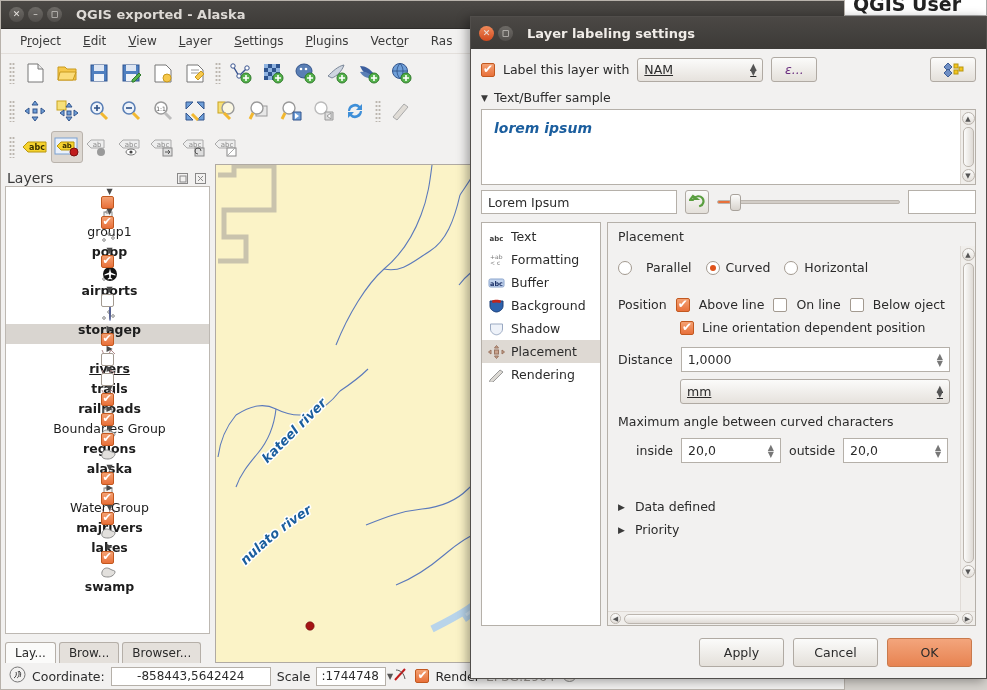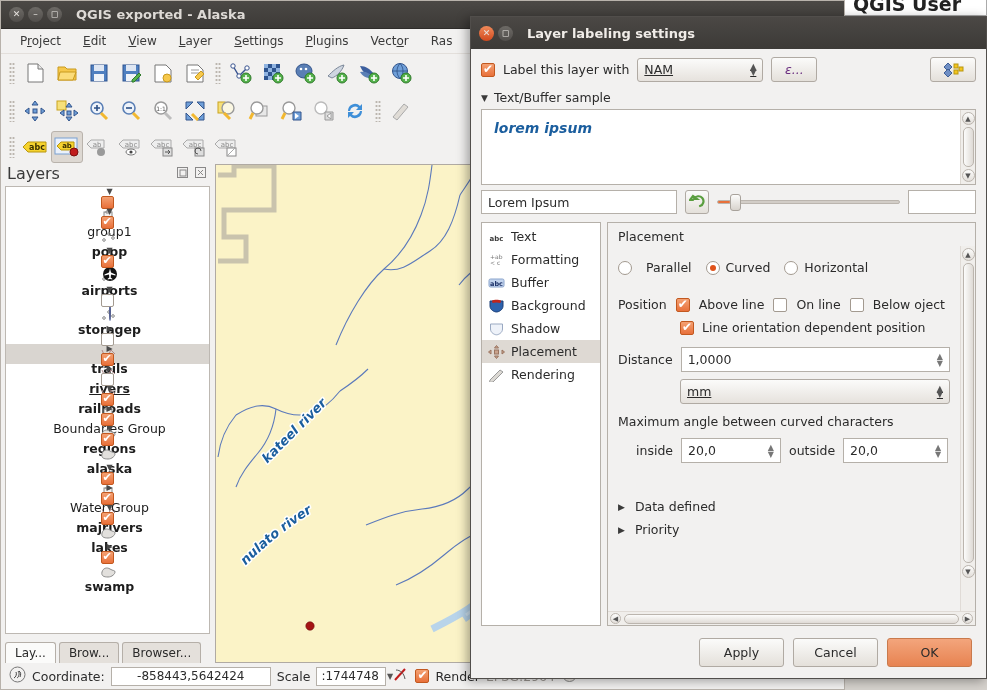--- a/index.html
+++ b/index.html
@@ -44,22 +44,22 @@
   .tbtn { width:32px; height:32px; display:flex; align-items:center;
           justify-content:center; border:1px solid transparent; border-radius:3px; }
   .tbtn.active { background:#ddd8d2; border:1px solid #b9b3ac; }
   .tbtn svg { display:block; }
 
   .workarea { flex:1; display:flex; min-height:0; }
 
   
   #layers-panel { width:213px; flex:none; display:flex; flex-direction:column;
                   background:#f2f1f0; }
-  .panel-head { display:flex; align-items:flex-start; height:22px; padding:0 6px;
-                font-size:16px; color:#3a3a3a; }
+  .panel-head { display:flex; align-items:flex-end; height:22px; padding:0 6px;
+                font-size:14px; color:#3a3a3a; }
   .panel-head .ttl { flex:1; }
   .panel-head .pbtn { width:14px; height:14px; margin-left:4px; opacity:.75; }
   .tree { flex:1; margin:0 4px; background:#ffffff; border:1px solid #bdb8b2;
           overflow:hidden; font-size:12.5px; }
   .row { display:flex; align-items:center; height:20px; padding-left:4px;
          white-space:nowrap;flex-direction:column; }
   .row.selected { background:#d9d5d0; }
   .arrow { width:14px; text-align:center; font-size:8px; color:#4a4a4a; flex:none; }
   .arrow.down::before { content:"\25BC"; }
   .arrow.right::before { content:"\25B6"; }
@@ -573,41 +573,41 @@
                 <circle cx="9" cy="4" r="1.3" fill="none" stroke="#888"></circle>
                 <circle cx="13" cy="8" r="1.3" fill="none" stroke="#888"></circle>
               </svg>
             </span>
             <span class="lname bold">storagep</span>
           </div>
           <div class="row symrow">
             <span style="width:80px"></span>
             <span><span class="sym-dot blue"></span></span>
           </div>
-          <div class="row">
-            <span style="width:0px"></span>
-            <span class="arrow right"></span>
-            <span class="cb "></span>
-            <span class="licon">
-              <svg width="16" height="14" viewBox="0 0 16 14">
-                <path d="M2 3l4 9 5-9 4 4" fill="none" stroke="#b08a8a"></path>
-              </svg>
-            </span>
-            <span class="lname bold">trails</span>
-          </div>
           <div class="row selected">
             <span style="width:0px"></span>
             <span class="arrow right"></span>
             <span class="cb on"></span>
             <span class="licon">
               <svg width="16" height="14" viewBox="0 0 16 14">
                 <path d="M2 3l4 9 5-9 4 4" fill="none" stroke="#b08a8a"></path>
               </svg>
             </span>
             <span class="lname bold ul">rivers</span>
+          </div>
+          <div class="row">
+            <span style="width:0px"></span>
+            <span class="arrow right"></span>
+            <span class="cb "></span>
+            <span class="licon">
+              <svg width="16" height="14" viewBox="0 0 16 14">
+                <path d="M2 3l4 9 5-9 4 4" fill="none" stroke="#b08a8a"></path>
+              </svg>
+            </span>
+            <span class="lname bold">trails</span>
           </div>
           <div class="row">
             <span style="width:0px"></span>
             <span class="arrow right"></span>
             <span class="cb "></span>
             <span class="licon">
               <svg width="16" height="14" viewBox="0 0 16 14">
                 <path d="M2 3l4 9 5-9 4 4" fill="none" stroke="#b08a8a"></path>
               </svg>
             </span>

